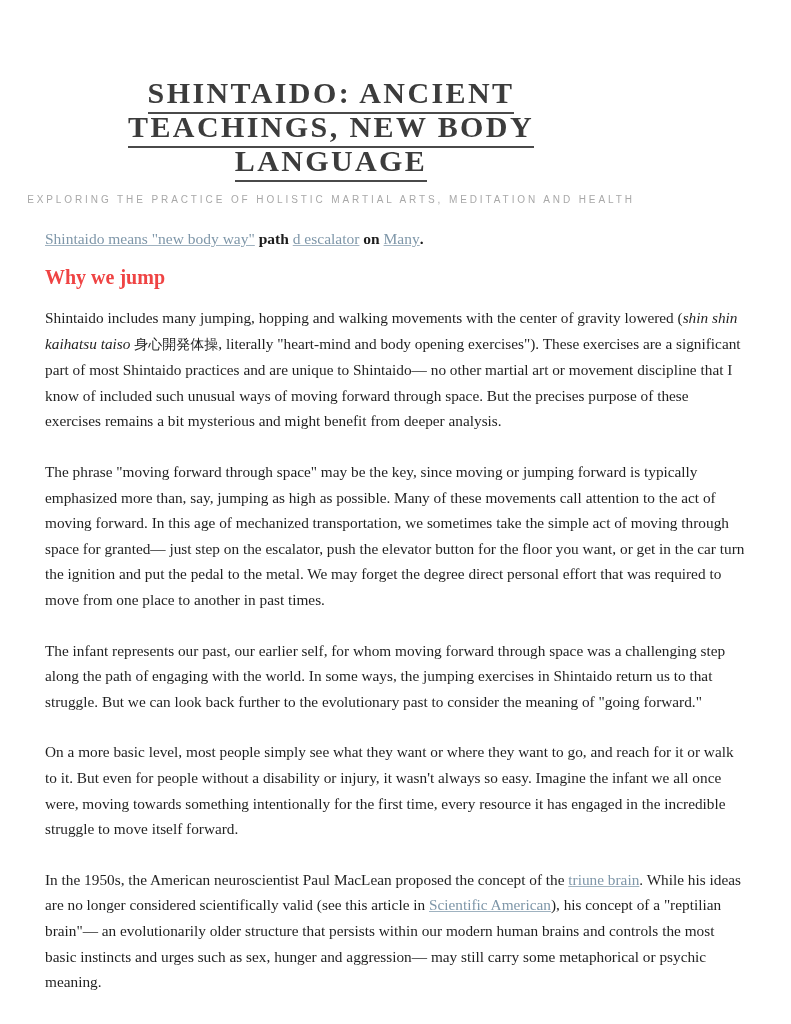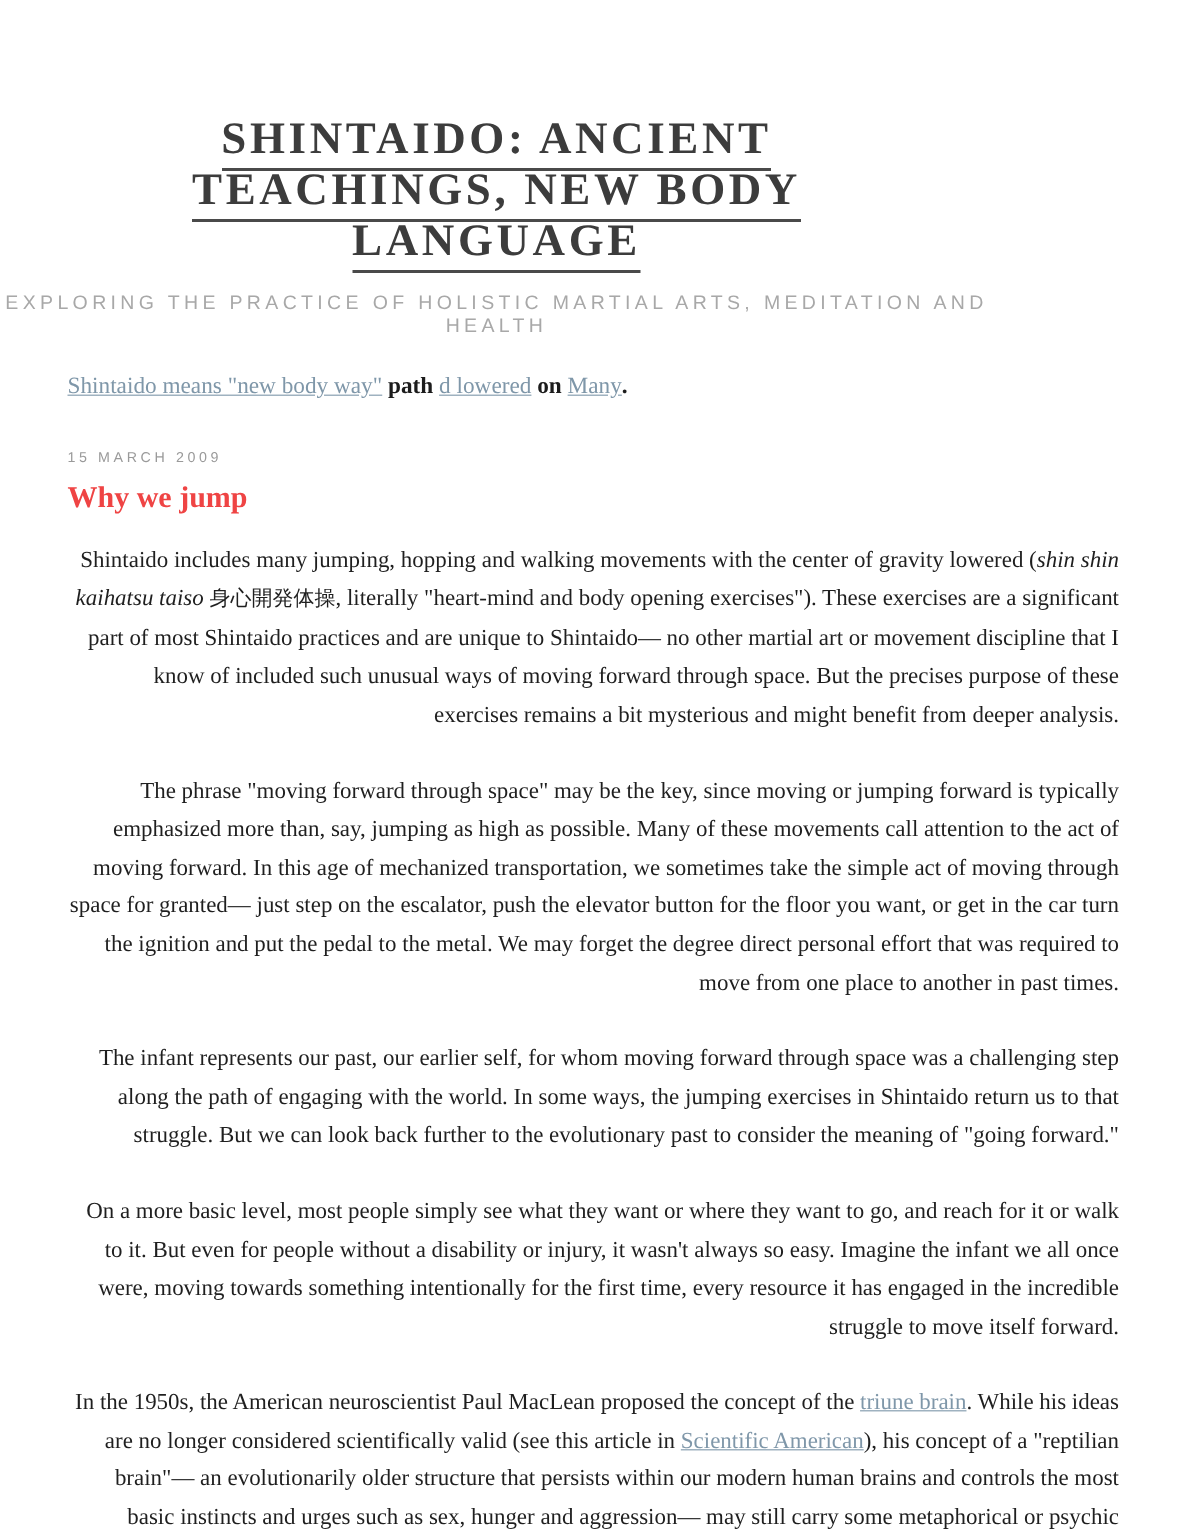--- a/index.html
+++ b/index.html
@@ -41,21 +41,21 @@
   .site-title .tline {
     display: inline;
     border-bottom: 2px solid #4a4a4a;
     padding-bottom: 3px;
     box-decoration-break: clone;
     -webkit-box-decoration-break: clone;
   }
   .site-tagline {
     margin-top: 16px;
     font-family: "Liberation Sans", "DejaVu Sans", sans-serif;
-    font-size: 13px;
+    font-size: 10px;
     font-weight: normal;
     letter-spacing: 2.9px;
     color: #a8a8a8;
     text-transform: uppercase;
   }
 
   
   .content {
     margin: 0 auto;
     padding-left: 45px;
@@ -100,21 +100,21 @@
   }
 
   .post-body {
     margin-top: 7px;
   }
   .post-body p {
     margin: 0 0 25px 0;
     font-size: 15.3px;
     line-height: 25.6px;
     color: #1f1f1f;
-    text-align: right;
+    text-align: left;
   }
   .post-body p:last-child {
     margin-bottom: 0;
   }
   .it {
     font-style: italic;
   }
   .jp {
     font-style: normal;
     font-family: "DejaVu Sans", "Liberation Sans", sans-serif;
@@ -126,23 +126,22 @@
 
 <div class="page">
 
   <header class="masthead">
     <h1 class="site-title"><span class="tline">SHINTAIDO: ANCIENT TEACHINGS, NEW BODY LANGUAGE</span></h1>
     <div class="site-tagline">EXPLORING THE PRACTICE OF HOLISTIC MARTIAL ARTS, MEDITATION AND HEALTH</div>
   </header>
 
   <div class="content">
 
-    <p class="intro-line"><a class="link">Shintaido means "new body way"</a><span> </span><span class="b">path</span><span> </span><a class="link">d lowered</a><span> </span><span class="b">on</span><span> </span><a class="link">Many</a><span class="b">.</span></p>
+    <p class="intro-line"><a class="link">Shintaido means "new body way"</a><span> </span><span class="b">path</span><span> </span><a class="link">d escalator</a><span> </span><span class="b">on</span><span> </span><a class="link">Many</a><span class="b">.</span></p>
 
-    <div class="post-date">15 MARCH 2009</div>
     <h2 class="post-title">Why we jump</h2>
 
     <div class="post-body">
 
       <p><span>Shintaido includes many jumping, hopping and walking movements with the center of gravity lowered (</span><span class="it">shin shin kaihatsu taiso</span><span> </span><span class="jp">身心開発体操</span><span>, literally "heart-mind and body opening exercises"). These exercises are a significant part of most Shintaido practices and are unique to Shintaido— no other martial art or movement discipline that I know of included such unusual ways of moving forward through space. But the precises purpose of these exercises remains a bit mysterious and might benefit from deeper analysis.</span></p>
 
       <p>The phrase "moving forward through space" may be the key, since moving or jumping forward is typically emphasized more than, say, jumping as high as possible. Many of these movements call attention to the act of moving forward. In this age of mechanized transportation, we sometimes take the simple act of moving through space for granted— just step on the escalator, push the elevator button for the floor you want, or get in the car turn the ignition and put the pedal to the metal. We may forget the degree direct personal effort that was required to move from one place to another in past times.</p>
 
       <p>The infant represents our past, our earlier self, for whom moving forward through space was a challenging step along the path of engaging with the world. In some ways, the jumping exercises in Shintaido return us to that struggle. But we can look back further to the evolutionary past to consider the meaning of "going forward."</p>
 

